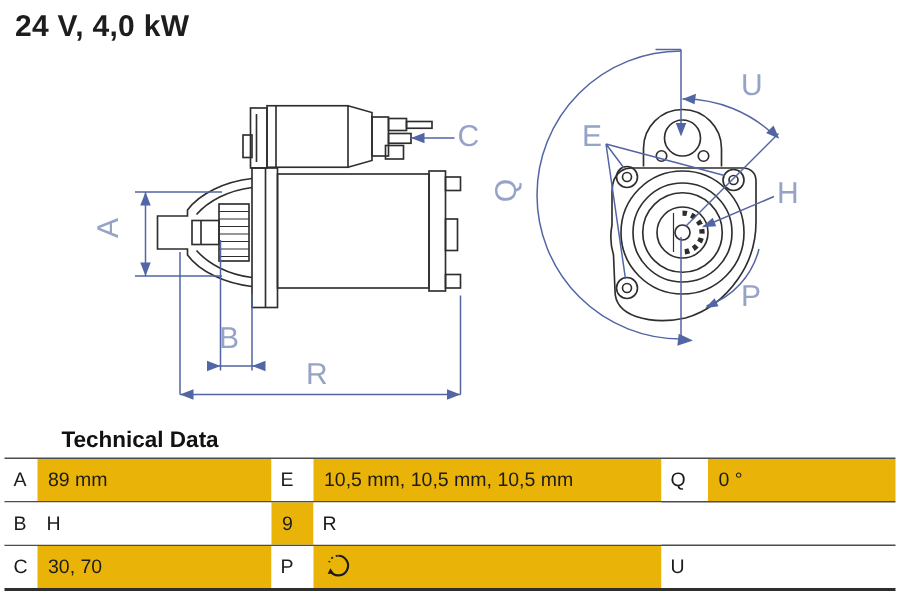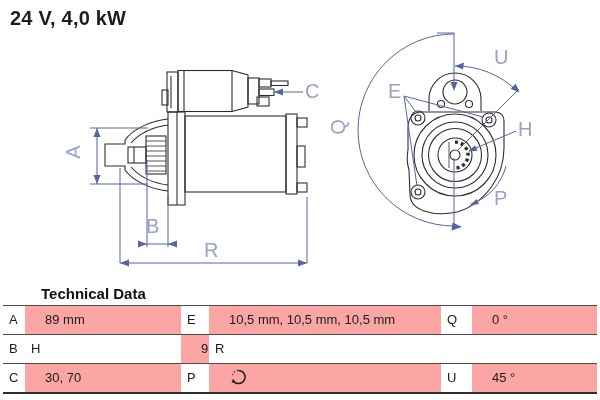--- a/index.html
+++ b/index.html
@@ -13,21 +13,21 @@
        color:#96a2c6;font-weight:400;line-height:1;}
   .dim.rot{transform:rotate(-90deg);}
   
   .tech-title{position:absolute;left:8px;top:285px;font-size:15px;font-weight:700;color:#111;margin-left:33px;}
   .tech-table{position:absolute;left:3px;top:305px;width:594px;
               border-top:1px solid #4c4c4c;}
   .trow{display:grid;grid-template-columns:22px 156px 28px 232px 31px 125px;
         height:28px;line-height:28px;border-bottom:1px solid #4c4c4c;font-size:13px;}
   .trow:last-child{border-bottom:2.5px solid #2e2e2e;}
   .kcell{background:#ffffff;padding-left:6px;}
-  .vcell{background:#fca5a5;padding-left:20px;white-space:nowrap;overflow:hidden;}
+  .vcell{background:#eab308;padding-left:7px;white-space:nowrap;overflow:hidden;}
   .vcell svg{position:static;vertical-align:middle;margin-top:-3px;}
 </style>
 </head>
 <body>
 
 <div id="stage">
 
   <div class="title">24 V, 4,0 kW</div>
 
   <svg width="600" height="285" viewBox="0 0 600 285">
@@ -169,17 +169,16 @@
       <div class="vcell">30, 70</div>
       <div class="kcell">P</div>
       <div class="vcell">
         <svg width="19" height="19" viewBox="0 0 20 20">
           <path d="M10,2.6 A6.9,6.9 0 1 1 4.3,13.4" stroke="#1c1c1c" stroke-width="1.5" fill="none"></path>
           <path d="M9.6,2.6 A6.9,6.9 0 0 0 3.6,7.2" stroke="#1c1c1c" stroke-width="1.3" fill="none" stroke-dasharray="1.4 2.1"></path>
           <polygon points="2.6,15.5 6.9,14.9 4.4,11.4" fill="#1c1c1c"></polygon>
         </svg>
       </div>
       <div class="kcell">U</div>
-      <div class="vcell">45 °</div>
     </div>
   </div>
 
 </div>
 
 </body></html>

